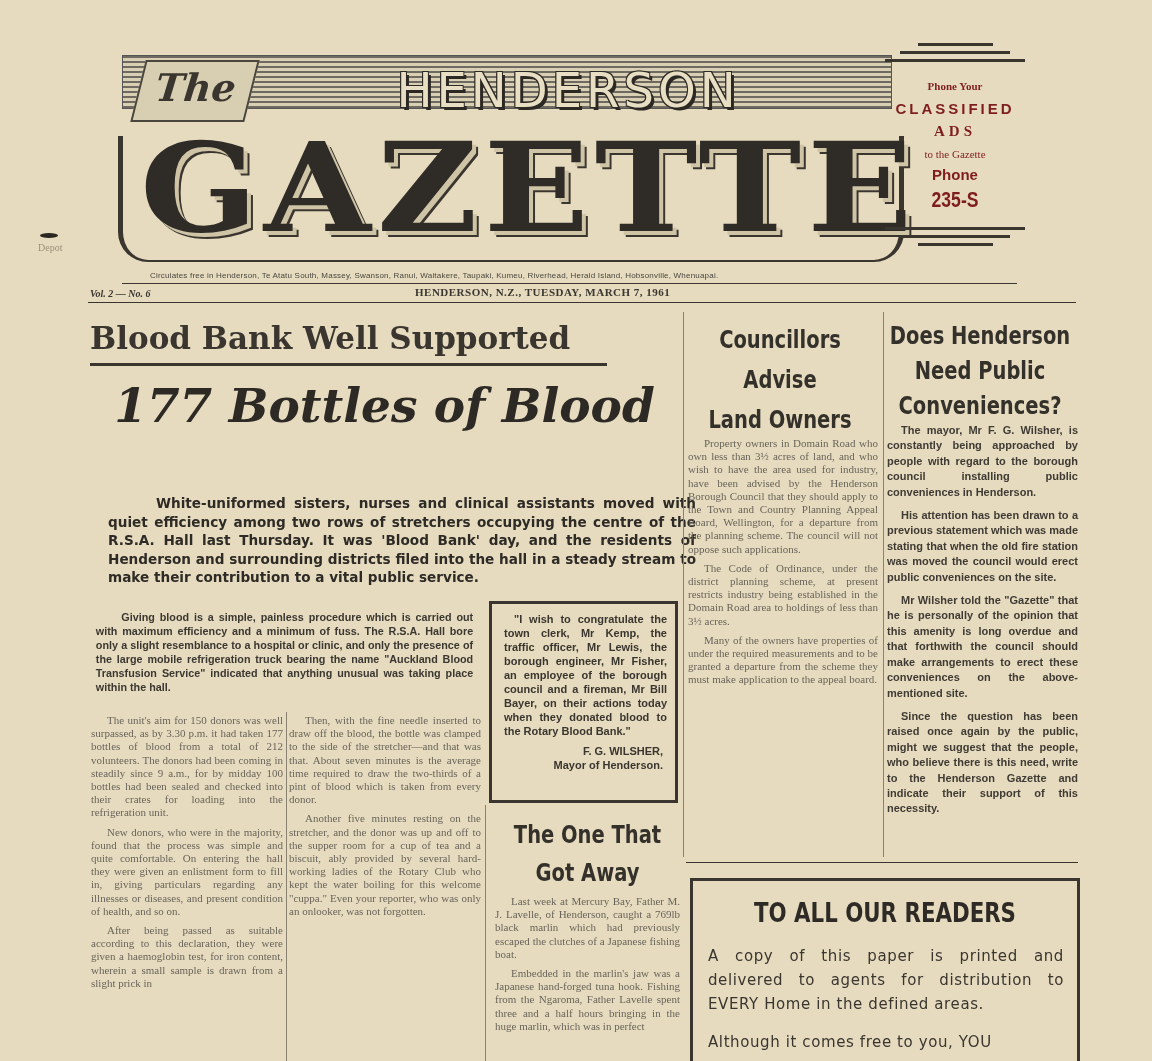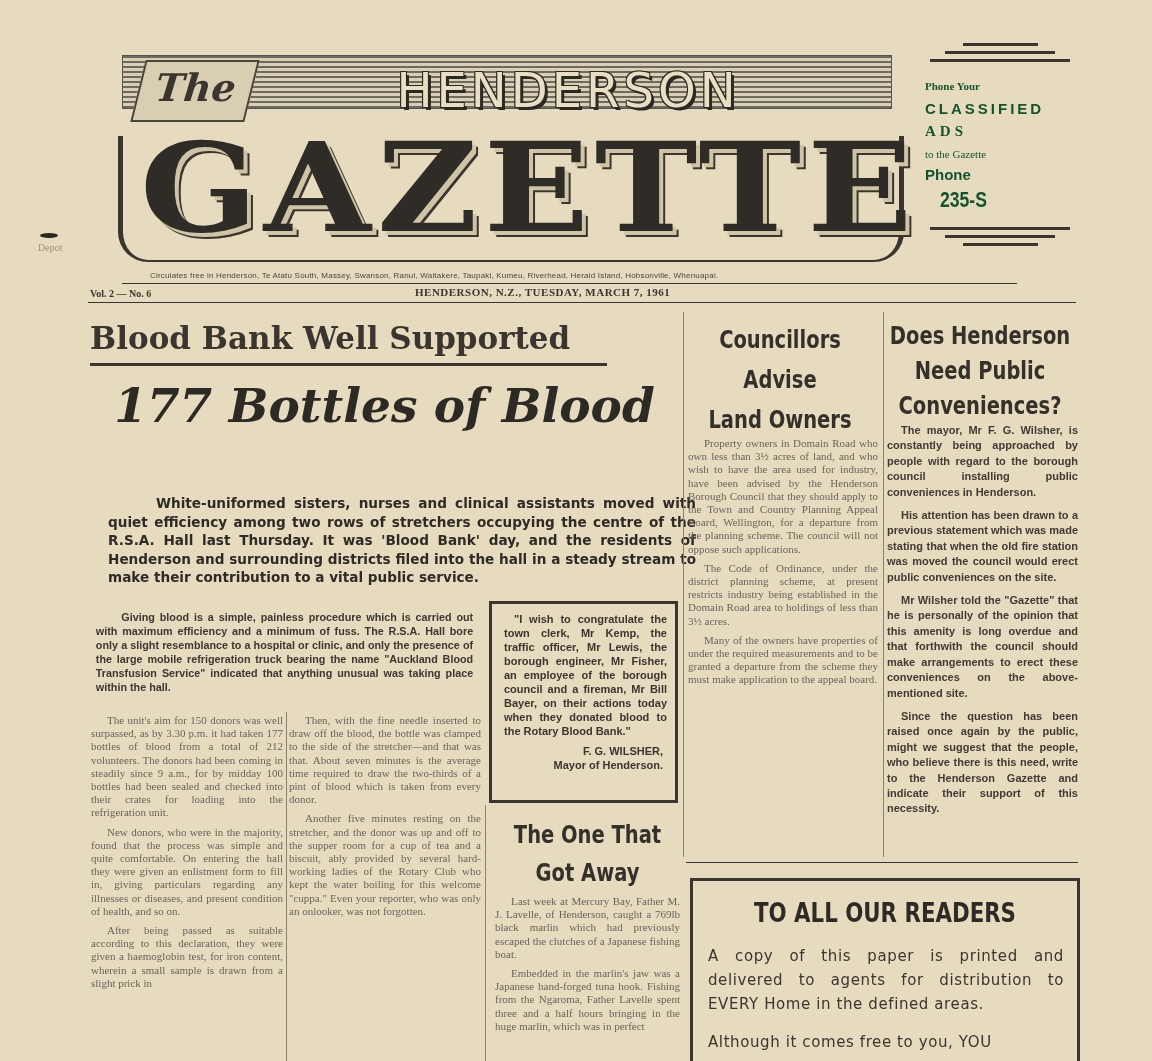--- a/index.html
+++ b/index.html
@@ -44,24 +44,24 @@
     color:#2f2c27; letter-spacing:6px; line-height:140px;
     text-shadow:4px 4px 0 #cfc4a6, 6px 6px 0 #3a362f;
     transform:scaleY(0.9);
   }
   .circ {
     left:150px; top:271px; width:870px;
     font-family:"Liberation Sans", sans-serif; font-size:8px; color:#4a463e;
     white-space:nowrap; letter-spacing:0.2px;
   }
   .rule { background:#3a362f; height:1px; }
-  .dateline-vol { left:90px; top:288px; font-size:10px; font-weight:bold; }
+  .dateline-vol { left:90px; top:288px; font-size:10px; font-weight:bold;font-style:italic; }
   .dateline-date { left:415px; top:286px; font-size:11px; font-weight:bold; letter-spacing:0.5px; }
   
-  .cls { left:925px; top:38px; width:150px; color:#14532d; }
+  .cls { left:880px; top:38px; width:150px; text-align:center; color:#7f1d1d; }
   .cls .ln { height:3px; background:#3a362f; margin:5px auto 0; }
   .cls .p1 { font-size:11px; margin-top:18px; font-weight:bold; }
   .cls .p2 { font-family:"Liberation Sans", sans-serif; font-weight:bold; font-size:15px; letter-spacing:3px; margin-top:8px; }
   .cls .p3 { font-family:Liberation Serif, serif; font-weight:bold; font-size:15px; letter-spacing:4px; margin-top:6px; }
   .cls .p4 { font-size:11px; margin-top:8px; }
   .cls .p5 { font-family:"Liberation Sans", sans-serif; font-weight:bold; font-size:15px; margin-top:6px; }
   .cls .p6 { font-family:"Liberation Sans", sans-serif; font-weight:bold; font-size:22px; margin-top:4px; transform:scaleX(0.8); }
   .edge-mark { left:40px; top:233px; width:18px; height:5px; background:#2a2722; border-radius:50%; }
   .edge-lbl { left:38px; top:242px; font-size:10px; color:#9c927a; }
   

